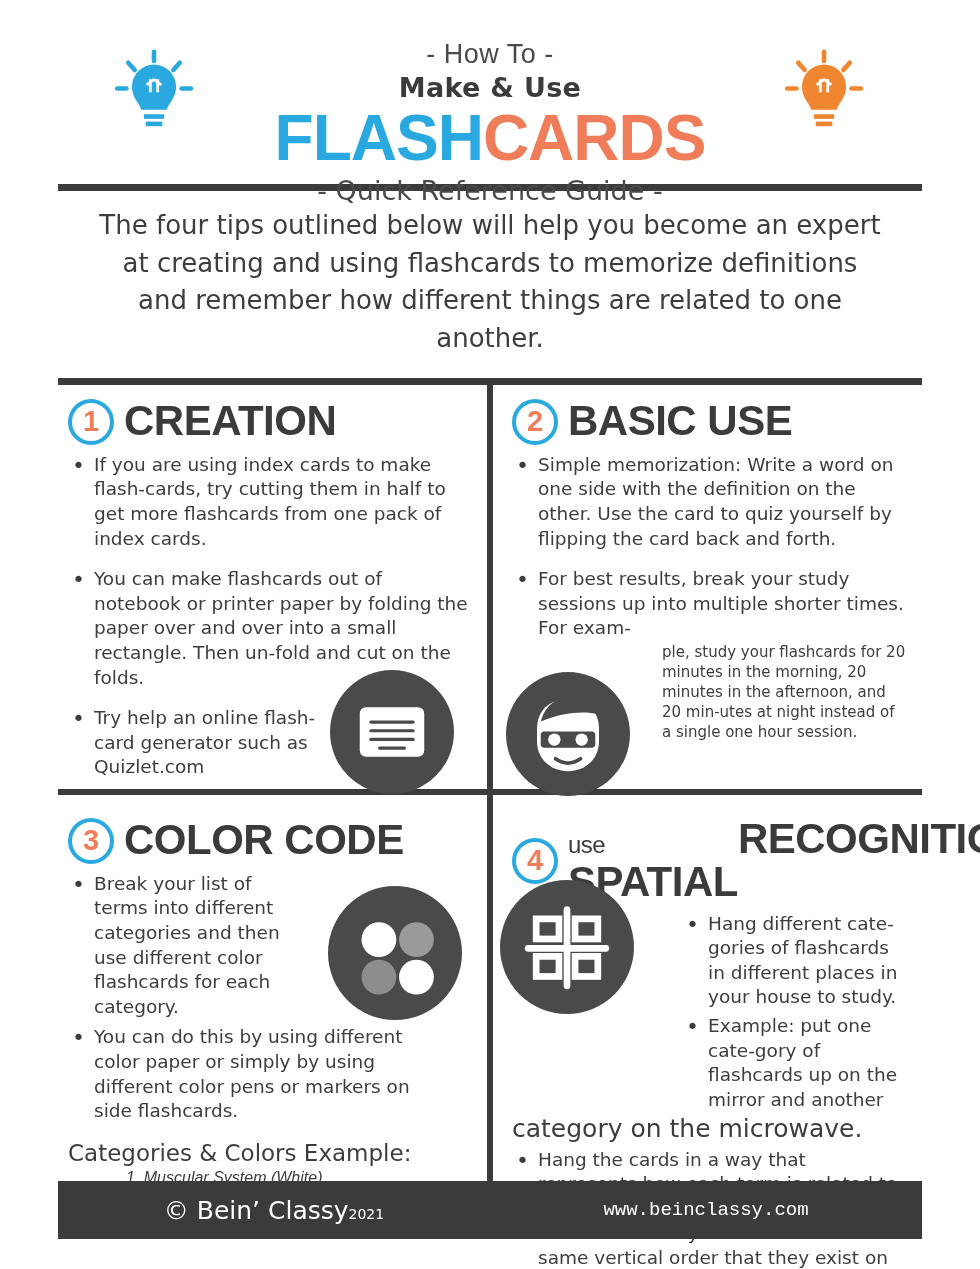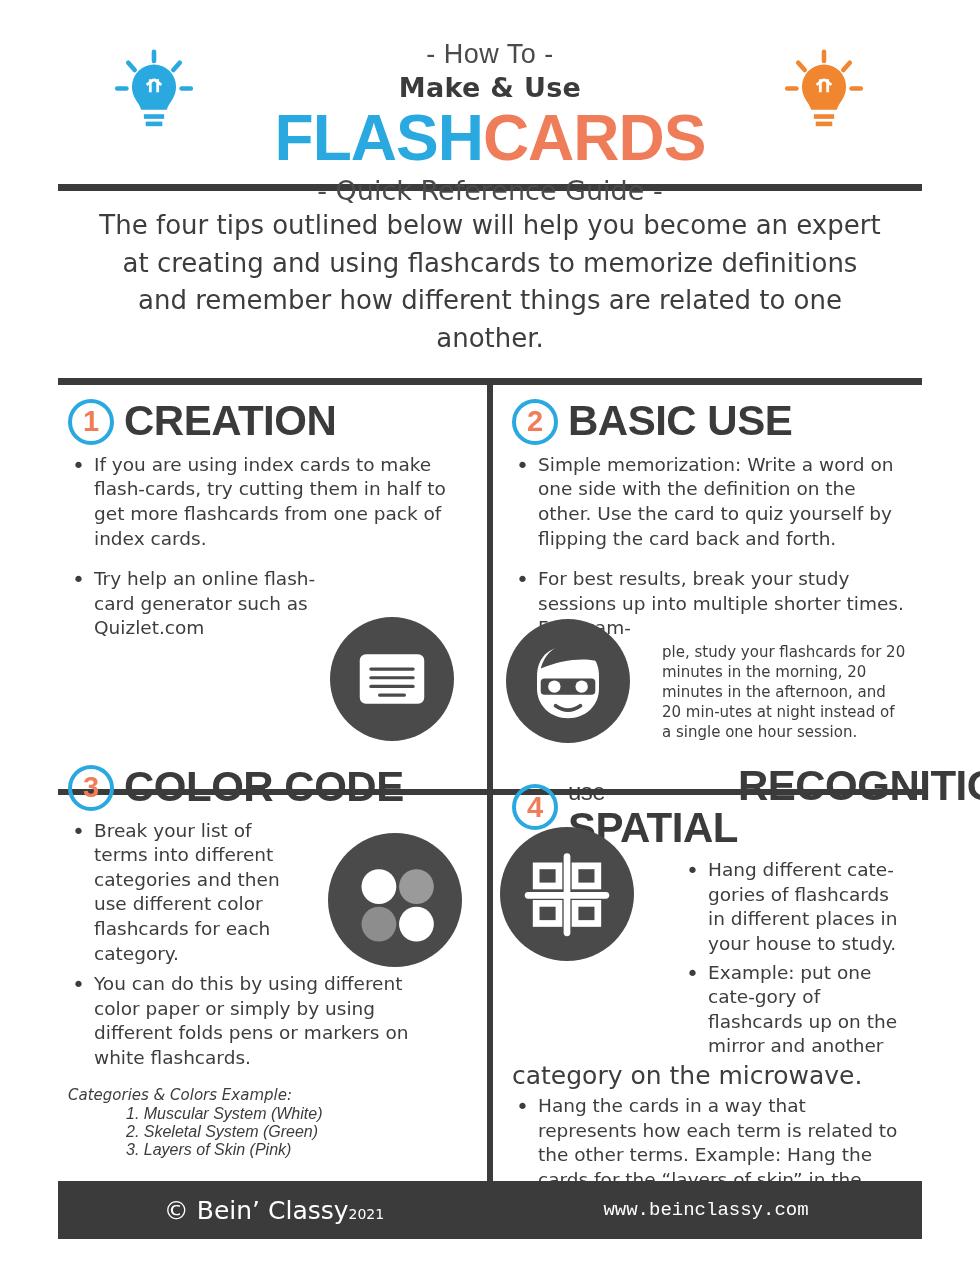--- a/index.html
+++ b/index.html
@@ -194,22 +194,21 @@
   .icon-grid {
     position: absolute;
     width: 134px; height: 134px;
     left: 10px; top: 76px;
   }
 
   .cell3 ul.bullets { width: 58%; }
   .cell3 ul.bullets li { margin-bottom: 6px; }
   .cat-example {
     font-family: "DejaVu Sans", sans-serif;
-    font-style: italic;
-    font-size: 15px;
+    font-size: 23px;
     line-height: 1.35;
     color: #3d3d3d;
     margin-top: 14px;
   }
   .cat-list {
     list-style: none;
     font-style: italic;
     padding-left: 58px;
   }
 
@@ -297,20 +296,21 @@
     <div class="vline"></div>
     <div class="hline"></div>
 
     <div class="cell cell1">
       <div class="celltitle">
         <div class="num">1</div>
         <div class="ttl">CREATION</div>
       </div>
       <ul class="bullets">
         <li>If you are using index cards to make flash-cards, try cutting them in half to get more flashcards from one pack of index cards.</li>
+        <li>You can make flashcards out of notebook or printer paper by folding the paper over and over into a small rectangle. Then un-fold and cut on the folds.</li>
         <li style="width:62%">Try help an online flash-card generator such as Quizlet.com</li>
       </ul>
       <div class="circ icon-card">
         <svg viewBox="0 0 100 100" width="124" height="124">
           <rect x="24" y="30" width="52" height="40" rx="5" fill="#ffffff"></rect>
           <g stroke="#4a4a4a" stroke-width="2.6" stroke-linecap="round">
             <line x1="33" y1="42" x2="67" y2="42"></line>
             <line x1="33" y1="49" x2="67" y2="49"></line>
             <line x1="33" y1="56" x2="67" y2="56"></line>
             <line x1="40" y1="63" x2="60" y2="63"></line>
@@ -341,21 +341,21 @@
       </div>
     </div>
 
     <div class="cell cell3">
       <div class="celltitle">
         <div class="num">3</div>
         <div class="ttl">COLOR CODE</div>
       </div>
       <ul class="bullets">
         <li>Break your list of terms into different categories and then use different color flashcards for each category.</li>
-        <li style="width:155%">You can do this by using different color paper or simply by using different folds pens or markers on white flashcards.</li>
+        <li style="width:155%">You can do this by using different color paper or simply by using different color pens or markers on side flashcards.</li>
       </ul>
       <div class="cat-example">Categories &amp; Colors Example:</div>
       <ul class="cat-list">
         <li>1. Muscular System (White)</li>
         <li>2. Skeletal System (Green)</li>
         <li>3. Layers of Skin (Pink)</li>
       </ul>
       <div class="circ icon-dots">
         <svg viewBox="0 0 100 100" width="134" height="134">
           <circle cx="38" cy="40" r="13" fill="#ffffff"></circle>

